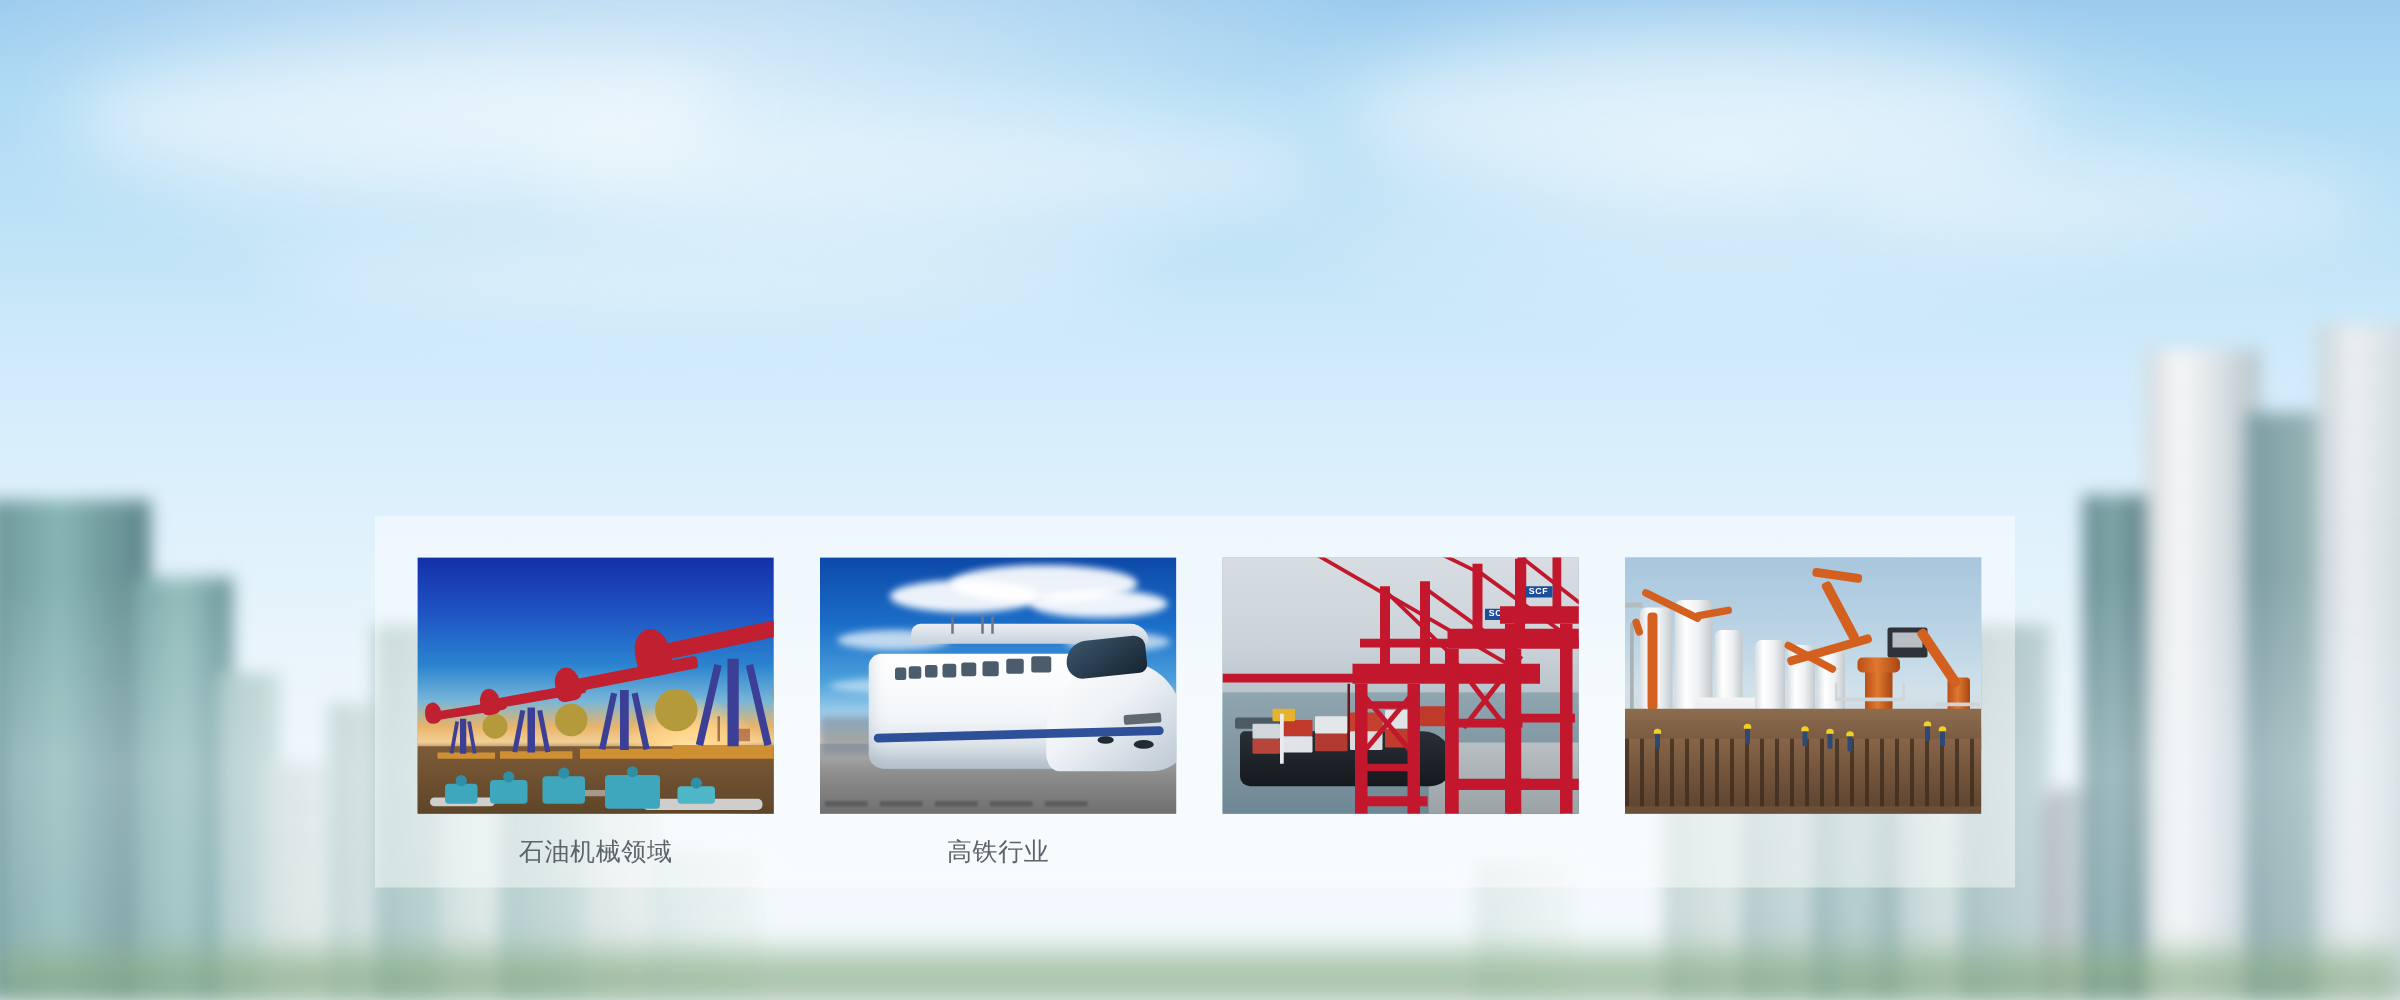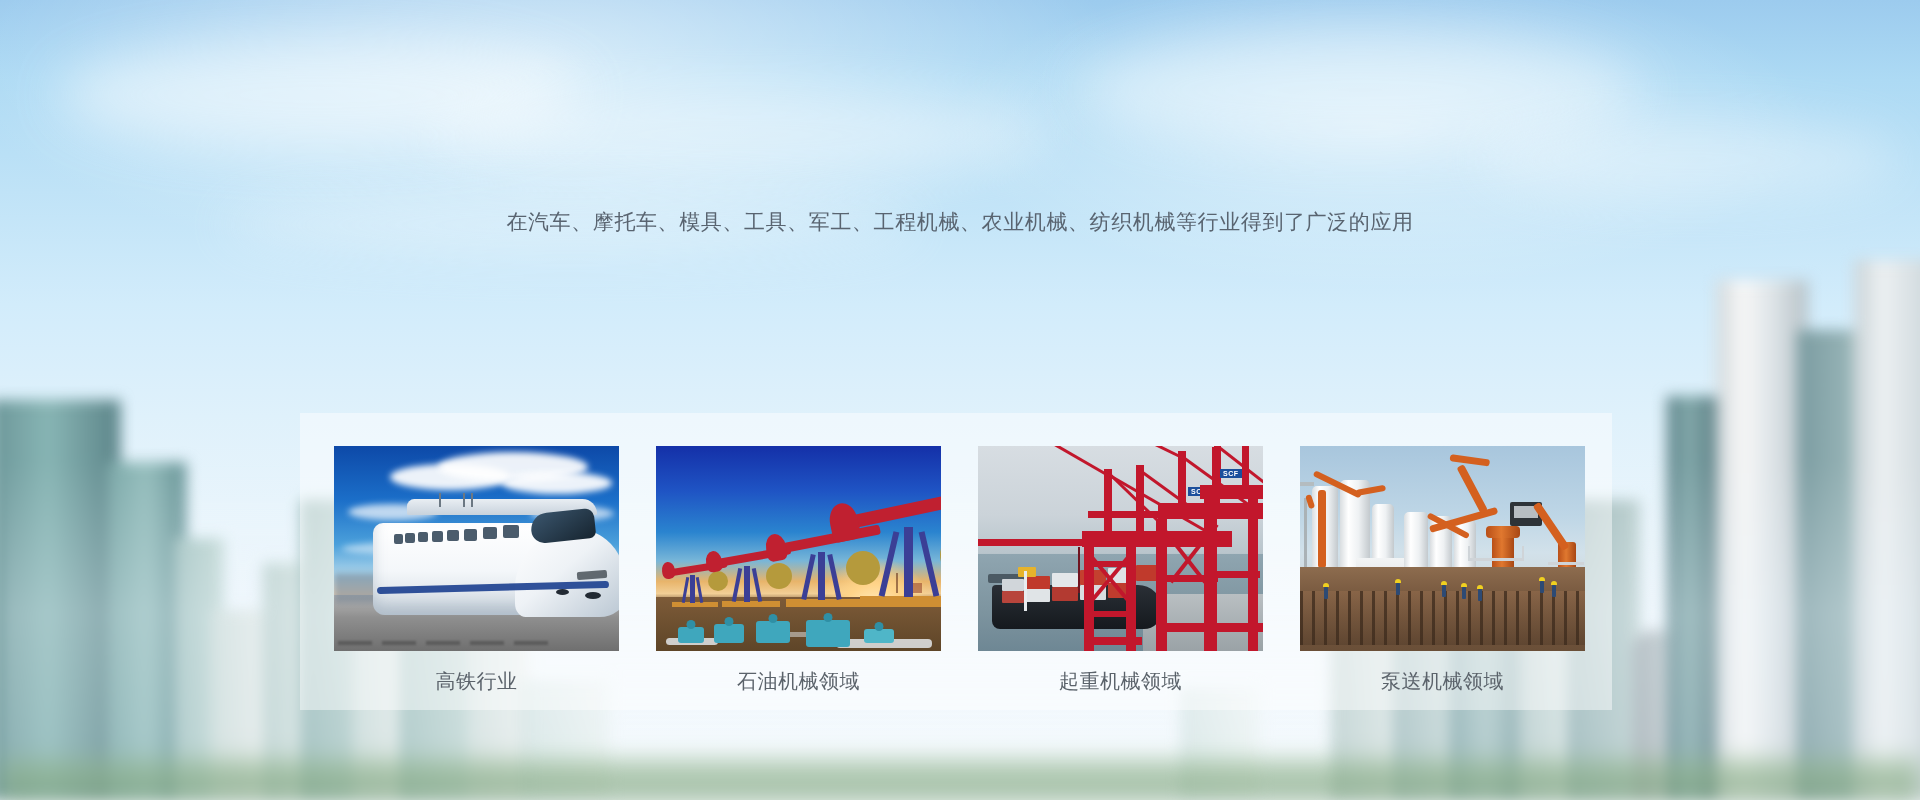--- a/index.html
+++ b/index.html
@@ -247,26 +247,97 @@
     <div class="bld" style="left:1854px; width:80px;  height:540px; background:linear-gradient(90deg,#c7d3d8,#f3f7f9 34%,#cdd9de);">
         <div class="win"></div>
       </div>
 
     <div class="greenband"></div>
     <div class="haze"></div>
   </div>
 </div>
 
 <div class="heading">
-  <p class="subtitle">在汽车、摩托车、模具、工具、军工、工程机械、农业机械、纺织机械等行业得到了广泛的应用</p>
 </div>
 
 <div class="panel"></div>
 
 <div class="cards">
+
+  <div class="card">
+    <div class="thumb">
+      <div class="scene s1">
+        <div class="sun"></div>
+        <div class="ground"></div>
+        <div class="snow" style="left:10px; bottom:6px; width:52px;height:7px;"></div>
+        <div class="snow" style="left:180px; bottom:3px; width:96px;height:9px;"></div>
+        <div class="snow" style="left:120px; bottom:14px; width:34px;height:5px;opacity:.6;"></div>
+
+        <div style="position:absolute;left:240px;bottom:58px;width:2px;height:20px;background:#7a4a2e;opacity:.7;"></div>
+        <div style="position:absolute;left:252px;bottom:58px;width:14px;height:10px;background:#9a4a2e;opacity:.6;"></div>
+
+        <div class="pj" style="left:6px; width:70px; height:52px;">
+          <div class="base" style="left:10px; bottom:0; width:46px; height:5px;"></div>
+          <div class="post" style="left:28px; bottom:4px; width:5px; height:28px;"></div>
+          <div class="post" style="left:22px; bottom:4px; width:3px; height:26px; transform:rotate(10deg);"></div>
+          <div class="post" style="left:36px; bottom:4px; width:3px; height:26px; transform:rotate(-10deg);"></div>
+          <div class="beam" style="left:4px; bottom:30px; width:62px; height:7px; transform:rotate(-9deg);"></div>
+          <div class="head" style="left:0px; bottom:28px; width:13px; height:17px; transform:rotate(-9deg);"></div>
+          <div class="cw" style="left:46px; bottom:16px; width:20px; height:20px;"></div>
+        </div>
+
+        <div class="pj" style="left:52px; width:92px; height:66px;">
+          <div class="base" style="left:14px; bottom:0; width:58px; height:6px;"></div>
+          <div class="post" style="left:36px; bottom:5px; width:6px; height:36px;"></div>
+          <div class="post" style="left:27px; bottom:5px; width:4px; height:34px; transform:rotate(11deg);"></div>
+          <div class="post" style="left:47px; bottom:5px; width:4px; height:34px; transform:rotate(-11deg);"></div>
+          <div class="beam" style="left:4px; bottom:39px; width:80px; height:8px; transform:rotate(-10deg);"></div>
+          <div class="head" style="left:-2px; bottom:35px; width:16px; height:21px; transform:rotate(-10deg);"></div>
+          <div class="cw" style="left:58px; bottom:18px; width:26px; height:26px;"></div>
+        </div>
+
+        <div class="pj" style="left:112px; width:124px; height:86px;">
+          <div class="base" style="left:18px; bottom:0; width:80px; height:8px;"></div>
+          <div class="post" style="left:50px; bottom:7px; width:7px; height:48px;"></div>
+          <div class="post" style="left:38px; bottom:7px; width:5px; height:46px; transform:rotate(12deg);"></div>
+          <div class="post" style="left:64px; bottom:7px; width:5px; height:46px; transform:rotate(-12deg);"></div>
+          <div class="beam" style="left:6px; bottom:52px; width:108px; height:10px; transform:rotate(-11deg);"></div>
+          <div class="head" style="left:-2px; bottom:46px; width:20px; height:27px; transform:rotate(-11deg);"></div>
+          <div class="cw" style="left:78px; bottom:22px; width:34px; height:34px;"></div>
+        </div>
+
+        <div class="pj" style="left:176px; width:170px; height:124px;">
+          <div class="base" style="left:28px; bottom:0; width:116px; height:11px;"></div>
+          <div class="post" style="left:72px; bottom:10px; width:9px; height:70px;"></div>
+          <div class="post" style="left:54px; bottom:10px; width:6px; height:66px; transform:rotate(13deg);"></div>
+          <div class="post" style="left:94px; bottom:10px; width:6px; height:66px; transform:rotate(-13deg);"></div>
+          <div class="beam" style="left:8px; bottom:76px; width:150px; height:13px; transform:rotate(-12deg);"></div>
+          <div class="head" style="left:-2px; bottom:66px; width:28px; height:38px; transform:rotate(-12deg);"></div>
+          <div class="cw" style="left:108px; bottom:28px; width:48px; height:48px;"></div>
+        </div>
+
+        <div class="wh" style="left:22px;  width:26px; height:16px;">
+            <i></i>
+          </div>
+        <div class="wh" style="left:58px;  width:30px; height:19px;">
+            <i></i>
+          </div>
+        <div class="wh" style="left:100px; width:34px; height:22px;">
+            <i></i>
+          </div>
+        <div class="wh" style="left:150px; width:44px; height:27px; bottom:4px;">
+            <i></i>
+          </div>
+        <div class="wh" style="left:208px; width:30px; height:14px; background:#4fb6c8;">
+            <i></i>
+          </div>
+      </div>
+    </div>
+    <div class="clabel">石油机械领域</div>
+  </div>
 
   <div class="card">
     <div class="thumb">
       <div class="scene s2">
         <div class="cl" style="left:56px;  top:18px; width:120px; height:26px;"></div>
         <div class="cl" style="left:104px; top:6px;  width:150px; height:30px;"></div>
         <div class="cl" style="left:168px; top:26px; width:110px; height:22px;"></div>
         <div class="cl" style="left:14px;  top:58px; width:90px;  height:16px; opacity:.7;"></div>
         <div class="cl" style="left:196px; top:60px; width:84px;  height:15px; opacity:.65;"></div>
         <div class="cl" style="left:8px;   top:96px; width:130px; height:13px; opacity:.5;"></div>
@@ -301,92 +372,20 @@
           <div class="lt" style="right:54px; bottom:20px; width:13px; height:6px;"></div>
           <div style="position:absolute;right:16px;bottom:36px;width:30px;height:8px;background:#2b333b;opacity:.7;border-radius:2px;transform:rotate(-4deg);"></div>
         </div>
       </div>
     </div>
     <div class="clabel">高铁行业</div>
   </div>
 
   <div class="card">
     <div class="thumb">
-      <div class="scene s1">
-        <div class="sun"></div>
-        <div class="ground"></div>
-        <div class="snow" style="left:10px; bottom:6px; width:52px;height:7px;"></div>
-        <div class="snow" style="left:180px; bottom:3px; width:96px;height:9px;"></div>
-        <div class="snow" style="left:120px; bottom:14px; width:34px;height:5px;opacity:.6;"></div>
-
-        <div style="position:absolute;left:240px;bottom:58px;width:2px;height:20px;background:#7a4a2e;opacity:.7;"></div>
-        <div style="position:absolute;left:252px;bottom:58px;width:14px;height:10px;background:#9a4a2e;opacity:.6;"></div>
-
-        <div class="pj" style="left:6px; width:70px; height:52px;">
-          <div class="base" style="left:10px; bottom:0; width:46px; height:5px;"></div>
-          <div class="post" style="left:28px; bottom:4px; width:5px; height:28px;"></div>
-          <div class="post" style="left:22px; bottom:4px; width:3px; height:26px; transform:rotate(10deg);"></div>
-          <div class="post" style="left:36px; bottom:4px; width:3px; height:26px; transform:rotate(-10deg);"></div>
-          <div class="beam" style="left:4px; bottom:30px; width:62px; height:7px; transform:rotate(-9deg);"></div>
-          <div class="head" style="left:0px; bottom:28px; width:13px; height:17px; transform:rotate(-9deg);"></div>
-          <div class="cw" style="left:46px; bottom:16px; width:20px; height:20px;"></div>
-        </div>
-
-        <div class="pj" style="left:52px; width:92px; height:66px;">
-          <div class="base" style="left:14px; bottom:0; width:58px; height:6px;"></div>
-          <div class="post" style="left:36px; bottom:5px; width:6px; height:36px;"></div>
-          <div class="post" style="left:27px; bottom:5px; width:4px; height:34px; transform:rotate(11deg);"></div>
-          <div class="post" style="left:47px; bottom:5px; width:4px; height:34px; transform:rotate(-11deg);"></div>
-          <div class="beam" style="left:4px; bottom:39px; width:80px; height:8px; transform:rotate(-10deg);"></div>
-          <div class="head" style="left:-2px; bottom:35px; width:16px; height:21px; transform:rotate(-10deg);"></div>
-          <div class="cw" style="left:58px; bottom:18px; width:26px; height:26px;"></div>
-        </div>
-
-        <div class="pj" style="left:112px; width:124px; height:86px;">
-          <div class="base" style="left:18px; bottom:0; width:80px; height:8px;"></div>
-          <div class="post" style="left:50px; bottom:7px; width:7px; height:48px;"></div>
-          <div class="post" style="left:38px; bottom:7px; width:5px; height:46px; transform:rotate(12deg);"></div>
-          <div class="post" style="left:64px; bottom:7px; width:5px; height:46px; transform:rotate(-12deg);"></div>
-          <div class="beam" style="left:6px; bottom:52px; width:108px; height:10px; transform:rotate(-11deg);"></div>
-          <div class="head" style="left:-2px; bottom:46px; width:20px; height:27px; transform:rotate(-11deg);"></div>
-          <div class="cw" style="left:78px; bottom:22px; width:34px; height:34px;"></div>
-        </div>
-
-        <div class="pj" style="left:176px; width:170px; height:124px;">
-          <div class="base" style="left:28px; bottom:0; width:116px; height:11px;"></div>
-          <div class="post" style="left:72px; bottom:10px; width:9px; height:70px;"></div>
-          <div class="post" style="left:54px; bottom:10px; width:6px; height:66px; transform:rotate(13deg);"></div>
-          <div class="post" style="left:94px; bottom:10px; width:6px; height:66px; transform:rotate(-13deg);"></div>
-          <div class="beam" style="left:8px; bottom:76px; width:150px; height:13px; transform:rotate(-12deg);"></div>
-          <div class="head" style="left:-2px; bottom:66px; width:28px; height:38px; transform:rotate(-12deg);"></div>
-          <div class="cw" style="left:108px; bottom:28px; width:48px; height:48px;"></div>
-        </div>
-
-        <div class="wh" style="left:22px;  width:26px; height:16px;">
-            <i></i>
-          </div>
-        <div class="wh" style="left:58px;  width:30px; height:19px;">
-            <i></i>
-          </div>
-        <div class="wh" style="left:100px; width:34px; height:22px;">
-            <i></i>
-          </div>
-        <div class="wh" style="left:150px; width:44px; height:27px; bottom:4px;">
-            <i></i>
-          </div>
-        <div class="wh" style="left:208px; width:30px; height:14px; background:#4fb6c8;">
-            <i></i>
-          </div>
-      </div>
-    </div>
-    <div class="clabel">石油机械领域</div>
-  </div>
-
-  <div class="card">
-    <div class="thumb">
       <div class="scene s3">
         <div class="sea"></div>
         <div class="boat"></div>
         <div class="quay"></div>
         <div class="quayline"></div>
 
         <div class="ship"></div>
         <div class="ctr" style="left:24px;  bottom:60px; width:22px; height:12px; background:#d1d6da;"></div>
         <div class="ctr" style="left:24px;  bottom:48px; width:22px; height:12px; background:#b8453c;"></div>
         <div class="ctr" style="left:48px;  bottom:62px; width:24px; height:13px; background:#c0392b;"></div>
@@ -442,21 +441,20 @@
           <div class="gird" style="left:8px;  top:34px; width:76px; height:14px;"></div>
           <div class="stay" style="left:26px; top:-6px; width:70px; transform:rotate(38deg);"></div>
           <div class="leg" style="left:12px; top:48px; width:10px; height:152px;"></div>
           <div class="leg" style="left:56px; top:48px; width:10px; height:152px;"></div>
           <div class="gird" style="left:12px; top:120px; width:56px; height:7px;"></div>
           <div class="gird" style="left:12px; top:172px; width:60px; height:9px;"></div>
           <div class="scf" style="left:28px; top:18px;">SCF</div>
         </div>
       </div>
     </div>
-    <div class="clabel">起重机械领域</div>
   </div>
 
   <div class="card">
     <div class="thumb">
       <div class="scene s4">
         <div class="hills"></div>
         <div class="water"></div>
 
         <div class="silo" style="left:12px;  top:40px;  width:26px; height:112px;">
             <div class="cone"></div>
@@ -515,16 +513,15 @@
         <div class="worker" style="left:162px; bottom:52px;"></div>
           <div class="hat" style="left:161px;bottom:64px;"></div>
         <div class="worker" style="left:178px; bottom:50px;"></div>
           <div class="hat" style="left:177px;bottom:62px;"></div>
         <div class="worker" style="left:240px; bottom:58px;"></div>
           <div class="hat" style="left:239px;bottom:70px;"></div>
         <div class="worker" style="left:252px; bottom:54px;"></div>
           <div class="hat" style="left:251px;bottom:66px;"></div>
       </div>
     </div>
-    <div class="clabel">泵送机械领域</div>
   </div>
 
 </div>
 
 </body></html>

